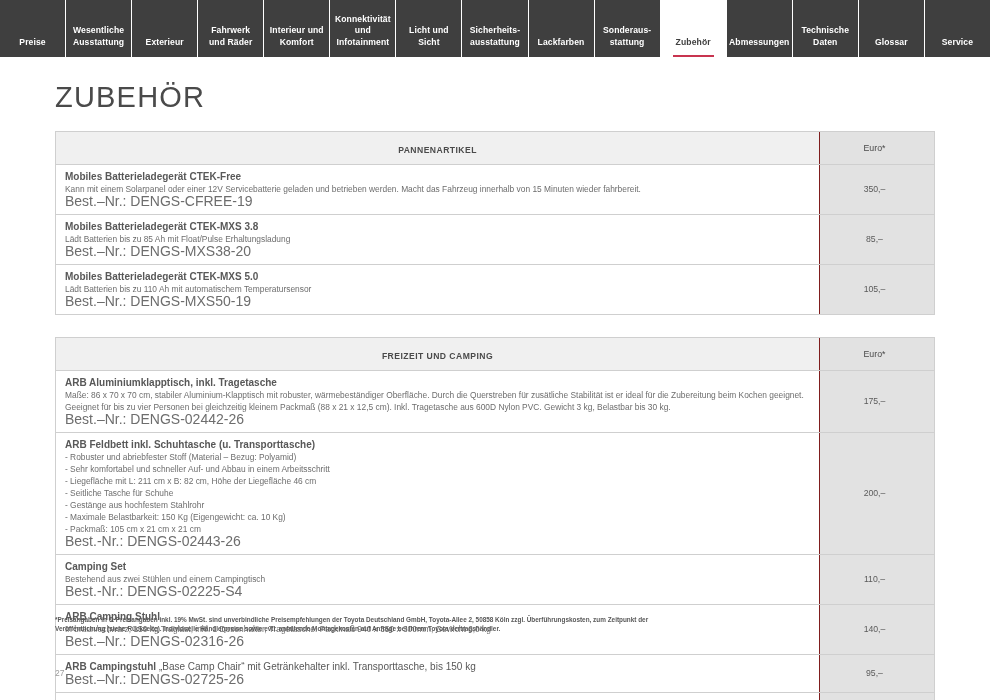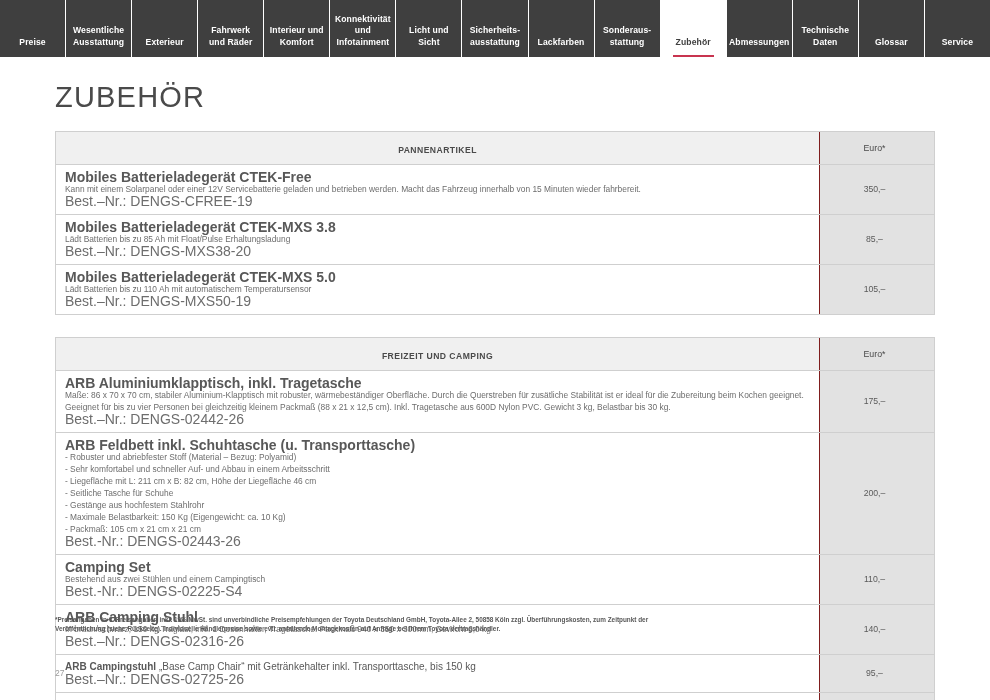--- a/index.html
+++ b/index.html
@@ -119,21 +119,21 @@
     font-weight: bold;
     letter-spacing: .45px;
     color: #4a4a4a;
   }
   .euro-title {
     font-size: 8.8px;
     font-weight: normal;
     color: #4a4a4a;
   }
   .item-name {
-    font-size: 14px;
+    font-size: 10px;
     font-weight: bold;
     color: #585858;
     line-height: 12px;
   }
   .item-desc {
     font-size: 8.4px;
     color: #6d6d6d;
     line-height: 12px;
     font-weight: normal;
   }

